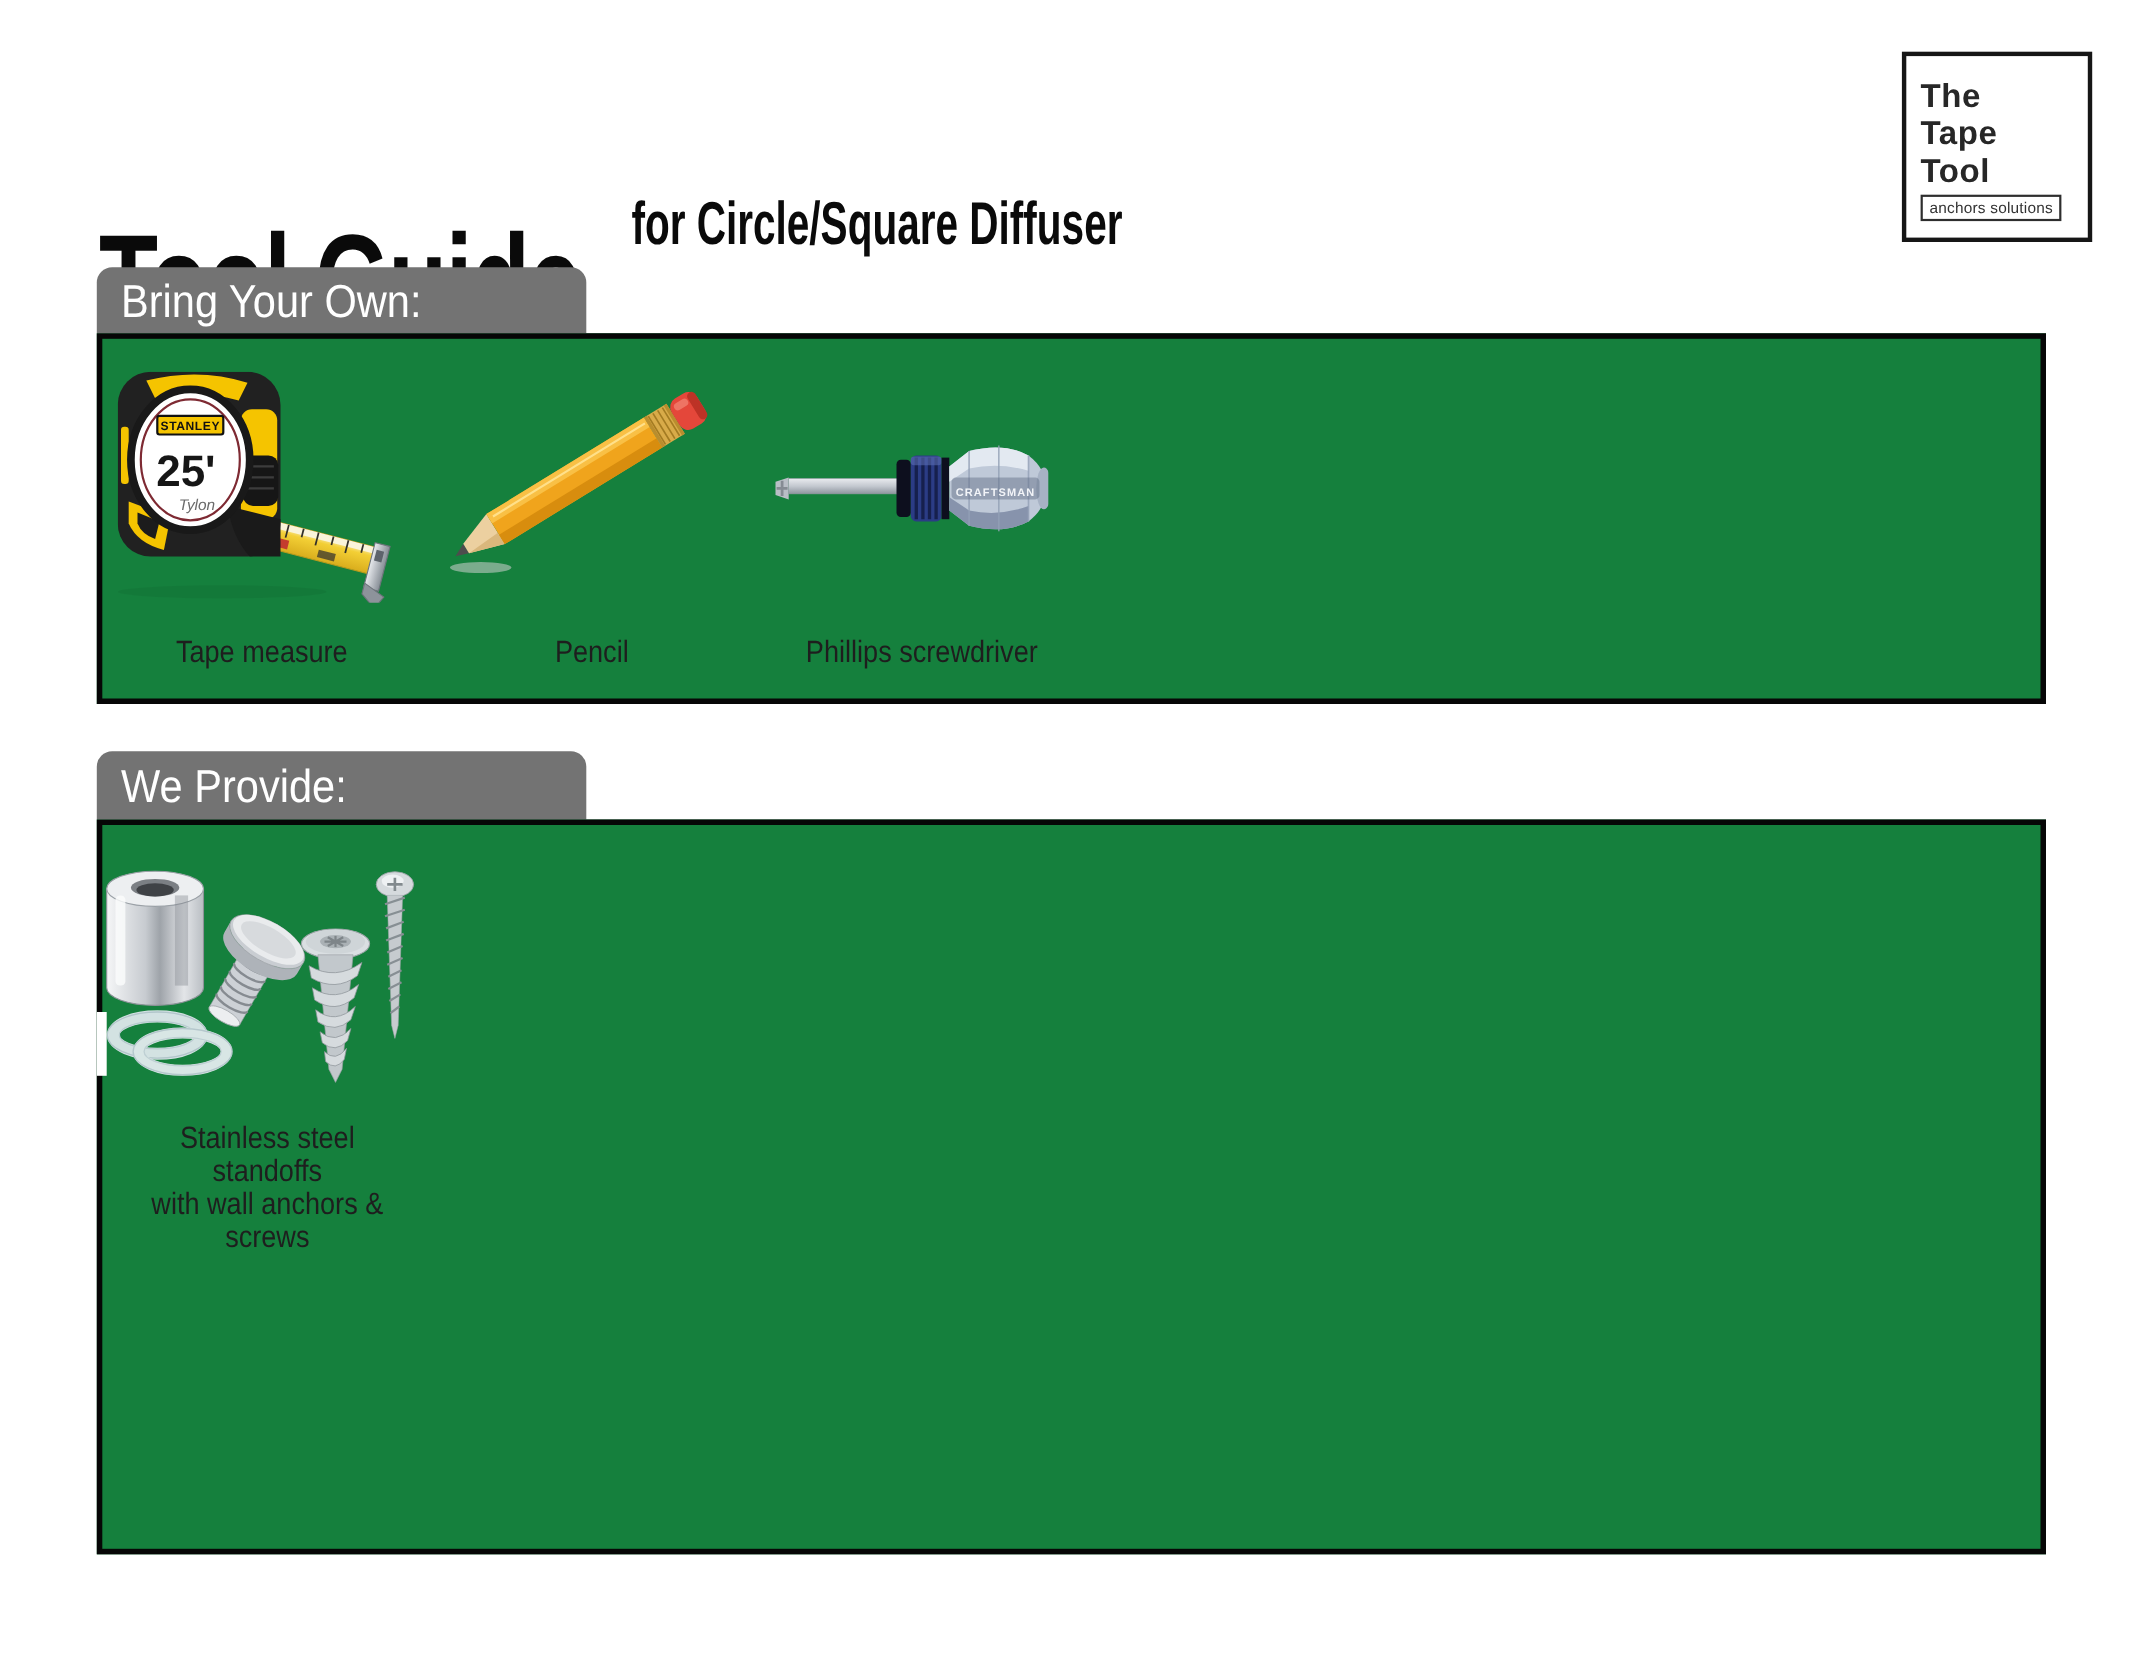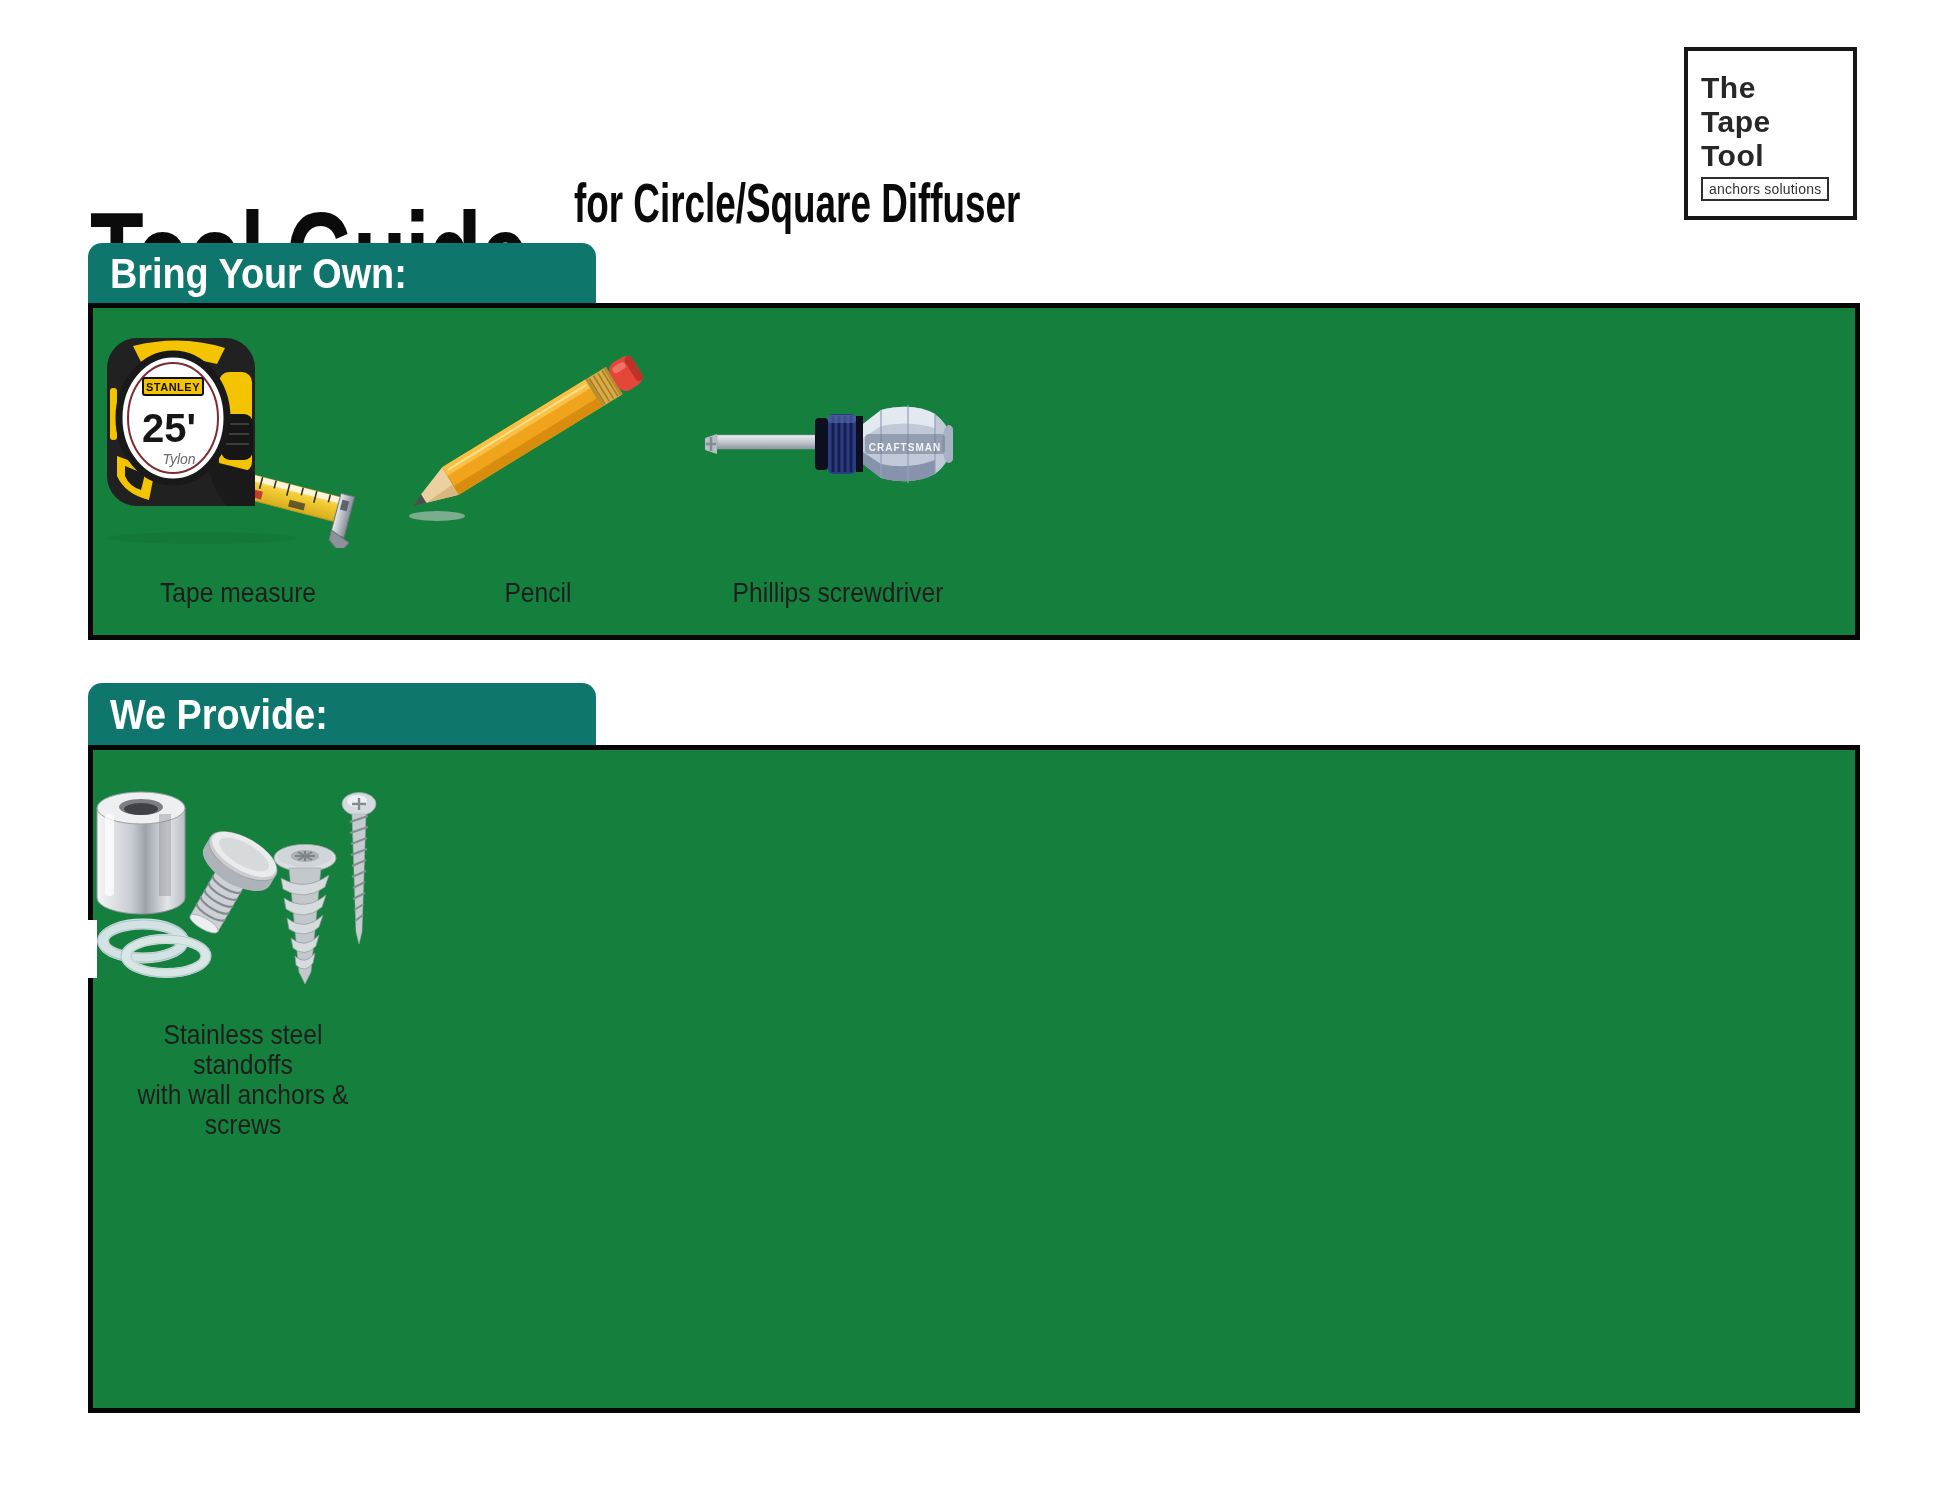--- a/index.html
+++ b/index.html
@@ -9,30 +9,30 @@
 
   
   .title{position:absolute;left:90px;top:113px;font-size:122px;font-weight:bold;
          line-height:1;letter-spacing:-2px;color:#0a0a0a;white-space:nowrap;
          transform:scaleX(.72);transform-origin:0 0;}
   .subtitle{position:absolute;left:574px;top:176px;font-size:55px;font-weight:bold;
             line-height:1;color:#0a0a0a;white-space:nowrap;
             transform:scaleX(.67);transform-origin:0 0;}
 
   
-  .logo-box{position:absolute;left:1684px;top:47px;width:173px;height:173px;
+  .logo-box{position:absolute;left:1729px;top:47px;width:173px;height:173px;
             border:4px solid #161616;box-sizing:border-box;background:#fff;
             padding:20px 0 0 13px;}
   .logo-line{font-size:30px;font-weight:bold;line-height:34px;color:#272727;letter-spacing:.5px;}
   .logo-badge{display:inline-block;margin-top:4px;border:2px solid #2e2e2e;
               font-size:14px;line-height:18px;padding:1px 6px;color:#333;letter-spacing:.2px;}
 
   
-  .tab{position:absolute;left:88px;width:508px;background:#0f766e;color:#fff;
-       border-radius:14px 14px 0 0;font-weight:bold;font-size:42px;white-space:nowrap;}
+  .tab{position:absolute;left:88px;width:445px;background:#737373;color:#fff;
+       border-radius:14px 14px 0 0;font-weight:normal;font-size:42px;white-space:nowrap;}
   .tab-label{display:inline-block;margin-left:22px;transform:scaleX(.9);transform-origin:0 50%;}
   .tab1{top:243px;height:60px;line-height:62px;}
   .tab2{top:683px;height:62px;line-height:64px;}
   .box{position:absolute;left:88px;width:1772px;border:5px solid #060606;
        box-sizing:border-box;background:#15803d;}
   .box1{top:303px;height:337px;}
   .box2{top:745px;height:668px;padding-left:15px;}
 
   
   .fig{position:absolute;}

